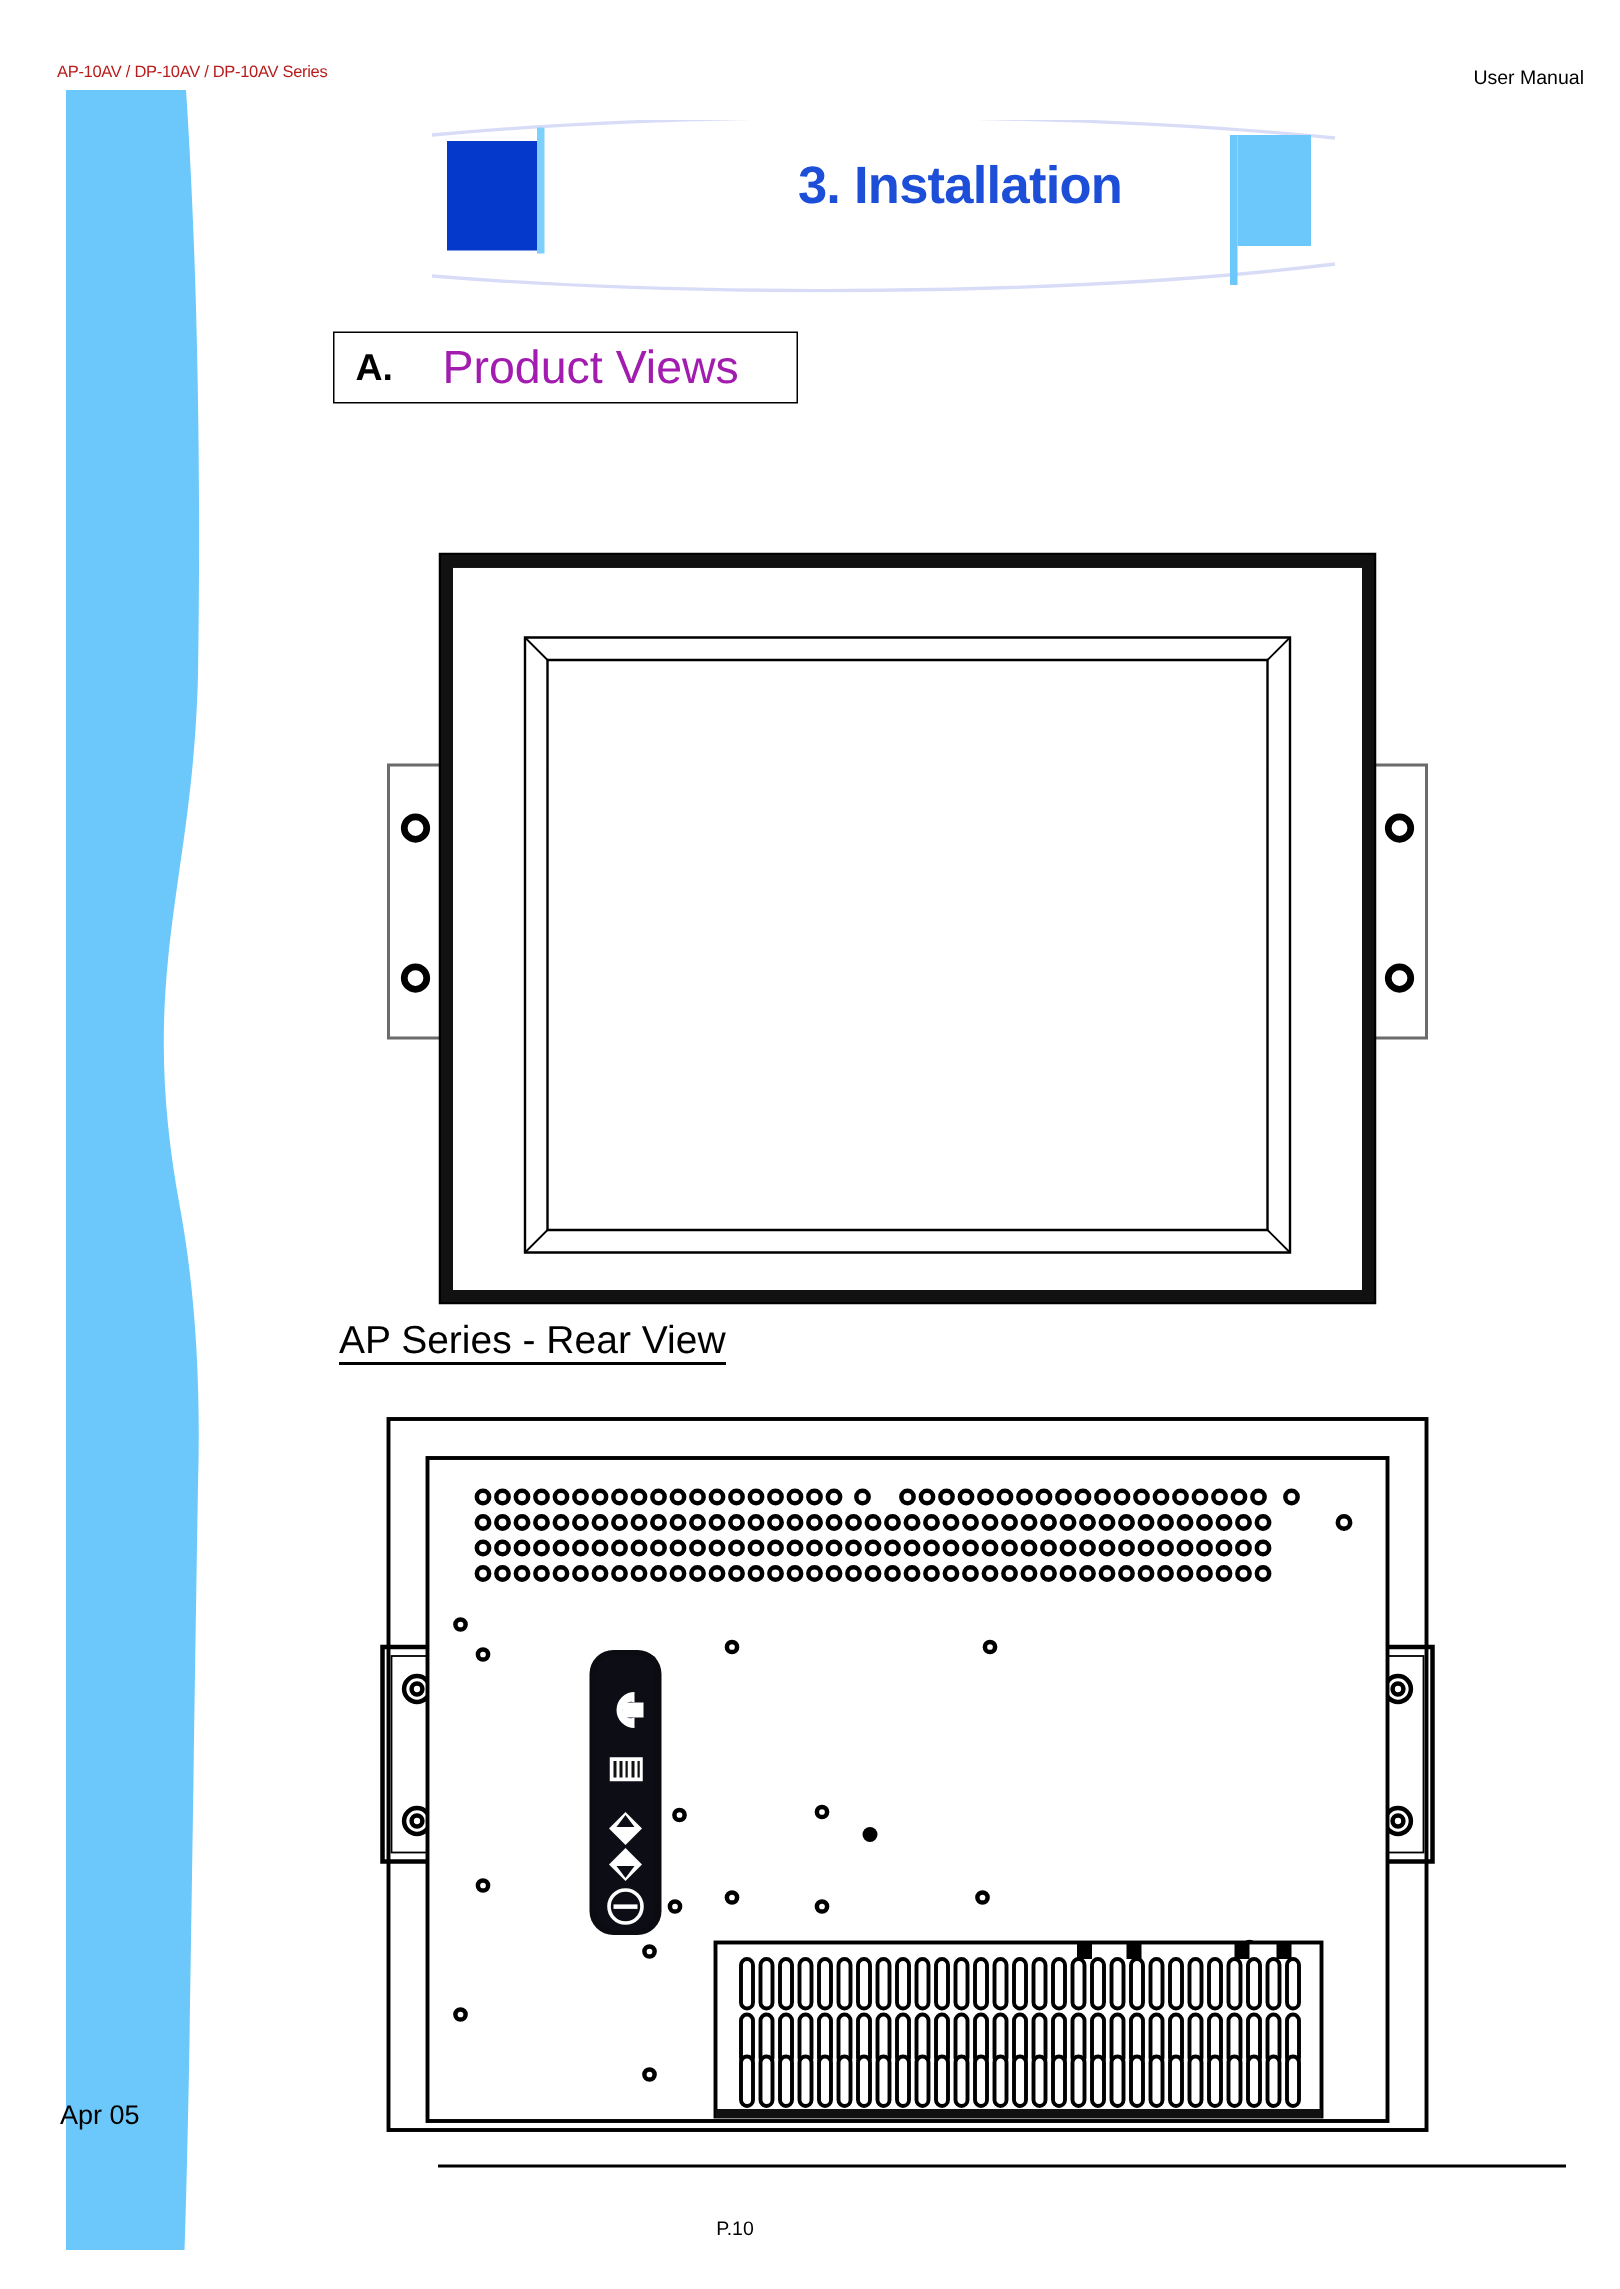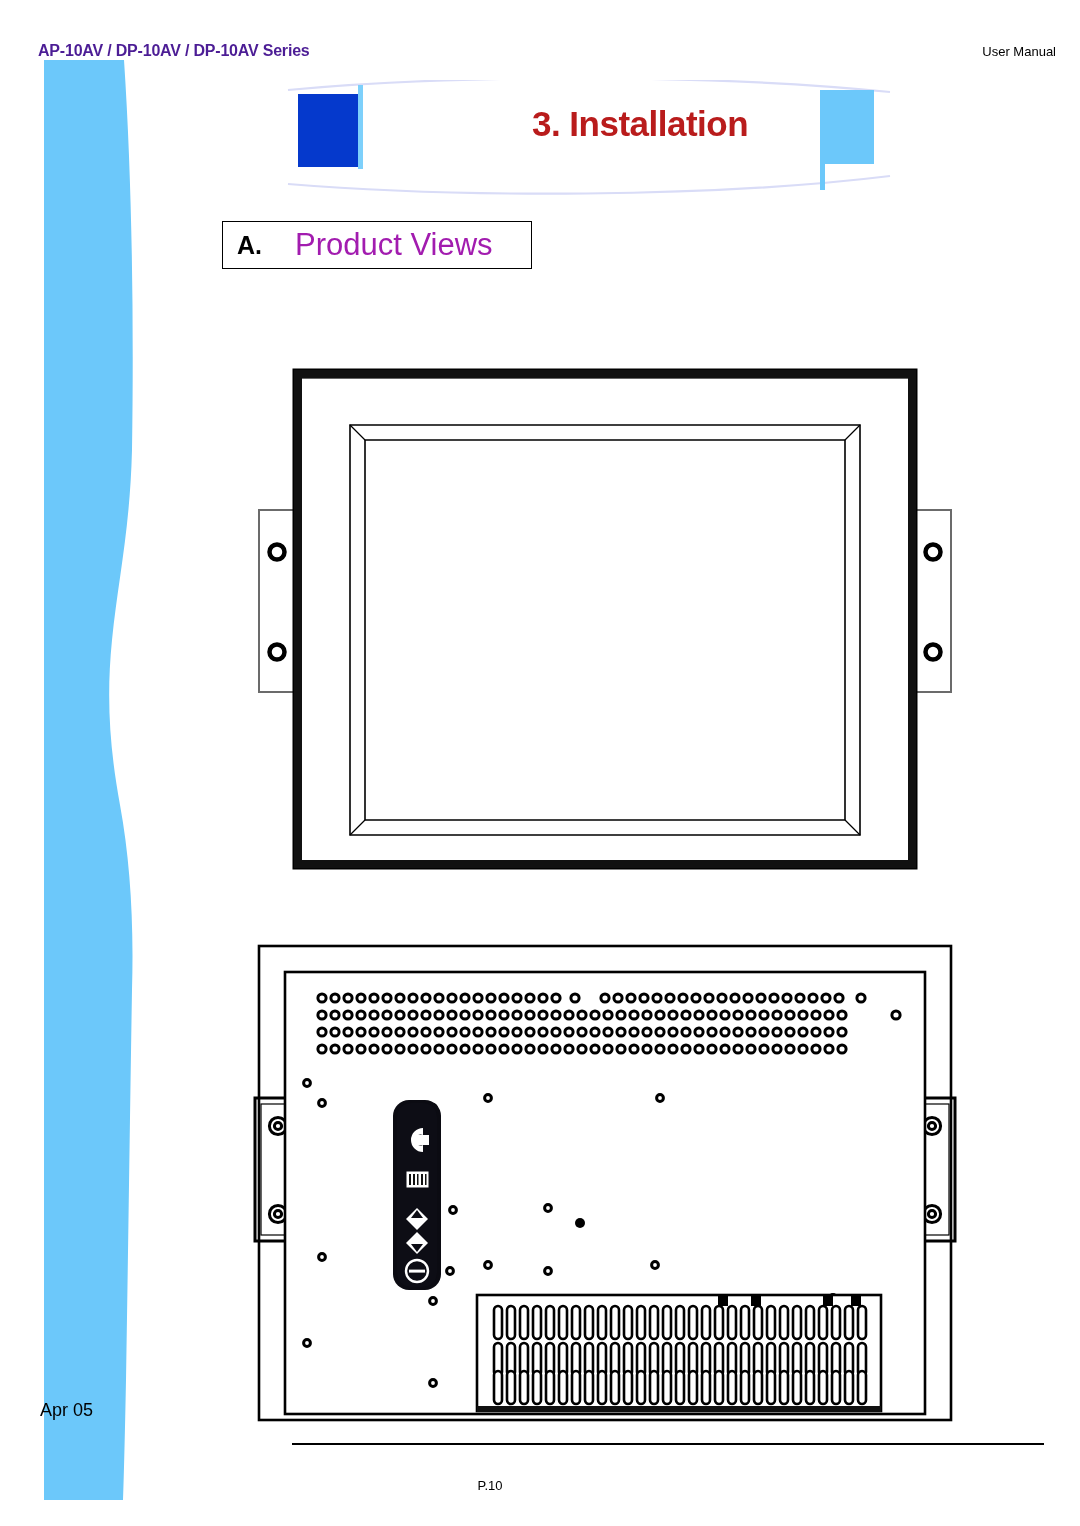--- a/index.html
+++ b/index.html
@@ -7,38 +7,38 @@
     width: 1080px; height: 1526px;
     background: #ffffff;
     font-family: "Liberation Sans", sans-serif;
     overflow: hidden;
   }
   .page { position: relative; width: 1080px; height: 1526px; background:#fff; }
 
   
   .hdr-left {
     position: absolute; left: 38px; top: 42px;
-    font-size: 16px; font-weight: bold; color: #4c1d95;
+    font-size: 11px; font-weight: normal; color: #b91c1c;
     letter-spacing: -0.2px;
   }
   .hdr-right {
     position: absolute; right: 24px; top: 44px;
     font-size: 13px; color: #000;
   }
 
   
   .side-band { position: absolute; left: 0; top: 60px; width: 190px; height: 1440px; }
 
   
   .banner { position: absolute; left: 280px; top: 80px; width: 620px; height: 115px; }
   .banner svg { display: block; }
   .banner-title {
     position: absolute; left: 130px; top: 24px;
     width: 460px; text-align: center;
-    font-size: 35px; font-weight: bold; color: #b91c1c;
+    font-size: 35px; font-weight: bold; color: #1d4ed8;
     letter-spacing: -0.5px;
   }
 
   
   .sec-box {
     position: absolute; left: 222px; top: 221px;
     width: 310px; height: 48px;
     border: 1.6px solid #000; background:#fff;
     display: flex; align-items: center;
   }
@@ -152,20 +152,21 @@
         <path d="M 105 65 L 615 65 L 615 475 L 105 475 Z" fill="#fff" stroke="#000" stroke-width="1.6"></path>
         <path d="M 120 80 L 600 80 L 600 460 L 120 460 Z" fill="#fff" stroke="#000" stroke-width="1.6"></path>
         <line x1="105" y1="65" x2="120" y2="80" stroke="#000" stroke-width="1.2"></line>
         <line x1="615" y1="65" x2="600" y2="80" stroke="#000" stroke-width="1.2"></line>
         <line x1="615" y1="475" x2="600" y2="460" stroke="#000" stroke-width="1.2"></line>
         <line x1="105" y1="475" x2="120" y2="460" stroke="#000" stroke-width="1.2"></line>
       </g>
     </svg>
   </div>
 
+  <div class="sub-head" id="sub-rear">AP Series - Rear View</div>
 
   <div class="draw-rear">
     <svg width="720" height="490" viewBox="0 0 720 490">
       <defs>
 
         <g id="venthole">
           <circle cx="0" cy="0" r="4.1" fill="#fff" stroke="#000" stroke-width="3"></circle>
         </g>
 
         <g id="slot">

